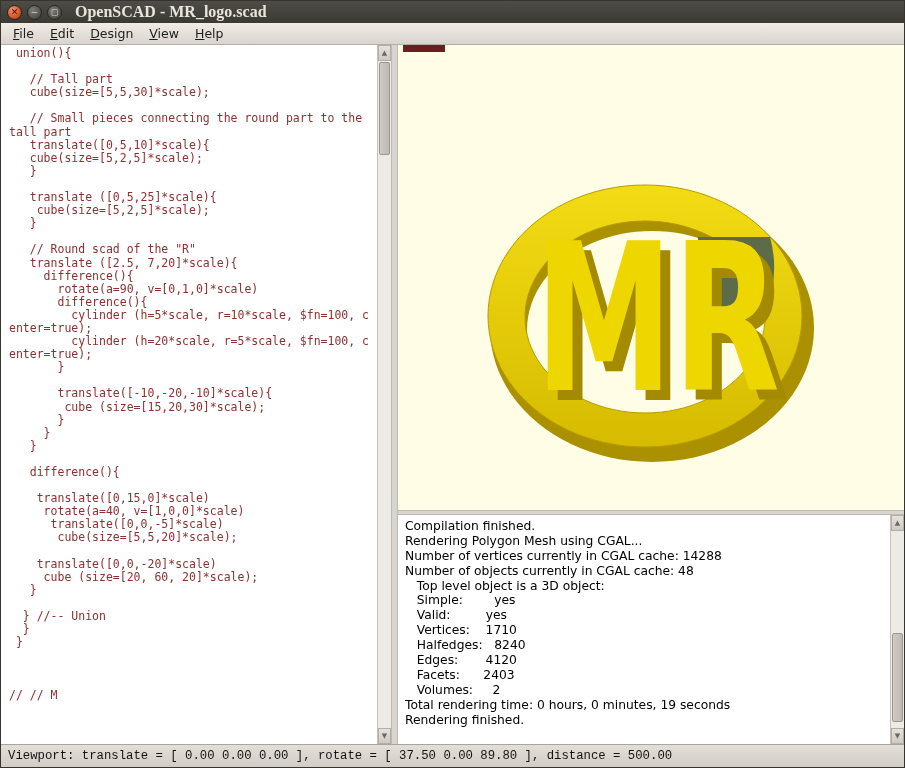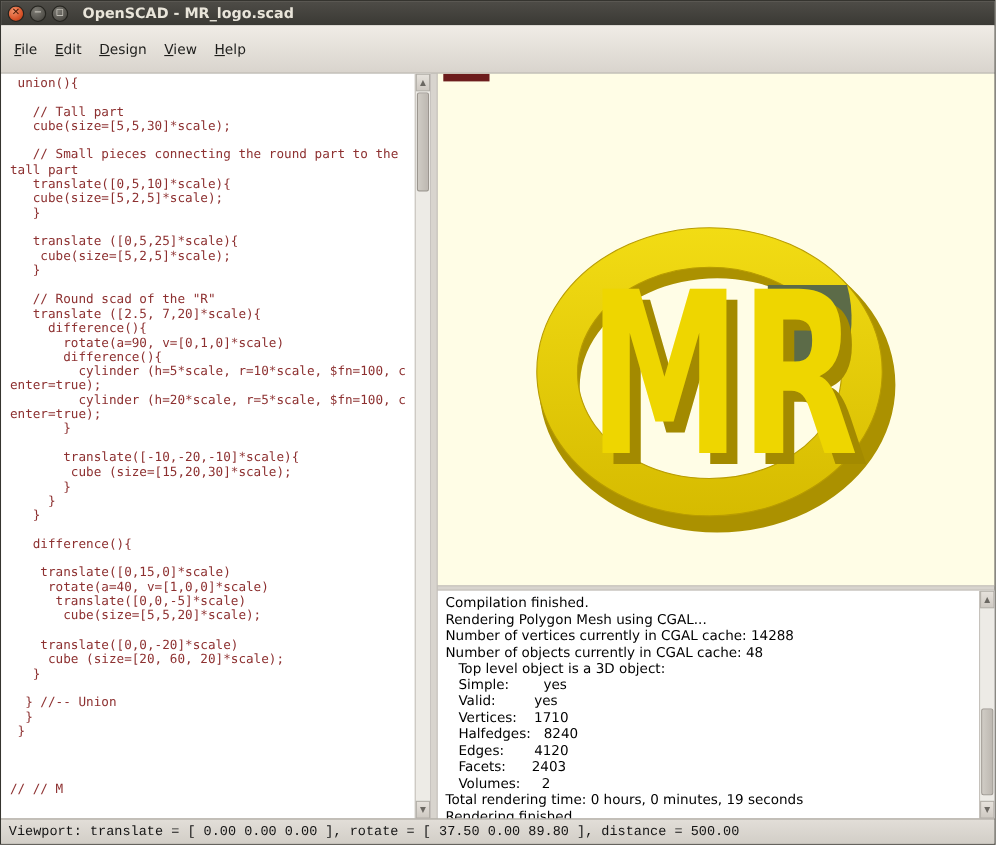--- a/index.html
+++ b/index.html
@@ -23,29 +23,29 @@
   }
   .win-btn {
     width:15px; height:15px; border-radius:50%;
     display:flex; align-items:center; justify-content:center;
     font-size:9px; line-height:1; cursor:pointer;
     border:1px solid #25241f;
   }
   .win-btn.close { background:radial-gradient(circle at 35% 30%, #f2926a, #d9542a 60%, #a33312); color:#3c1505; }
   .win-btn.plain { background:radial-gradient(circle at 35% 30%, #7d7b74, #585650 60%, #3b3a35); color:#d9d6cd; }
   .title {
-    color:#e9e5da; font-weight:bold; font-size:13px;
-    margin-left:8px; white-space:nowrap;
+    color:#e9e5da; font-weight:bold; font-size:16px;
+    margin-left:8px; white-space:nowrap;font-family:Liberation Serif, serif;
   }
   
   .menubar {
     flex:0 0 21px;
     background:linear-gradient(#f0ece6,#d9d4cd);
     border-bottom:1px solid #b4b0a9;
-    display:flex; align-items:center; padding:12px 4px;
+    display:flex; align-items:center; padding:1px 4px;
   }
   .menu-item {
     display:inline-block; padding:2px 8px;
     font-size:12.5px; color:#1d1d1b; cursor:default;
   }
   .menu-item::first-letter { text-decoration:underline; }
   
   .main { flex:1 1 auto; display:flex; min-height:0; }
   .editor-pane {
     flex:0 0 391px; display:flex; background:#ffffff; min-height:0;

